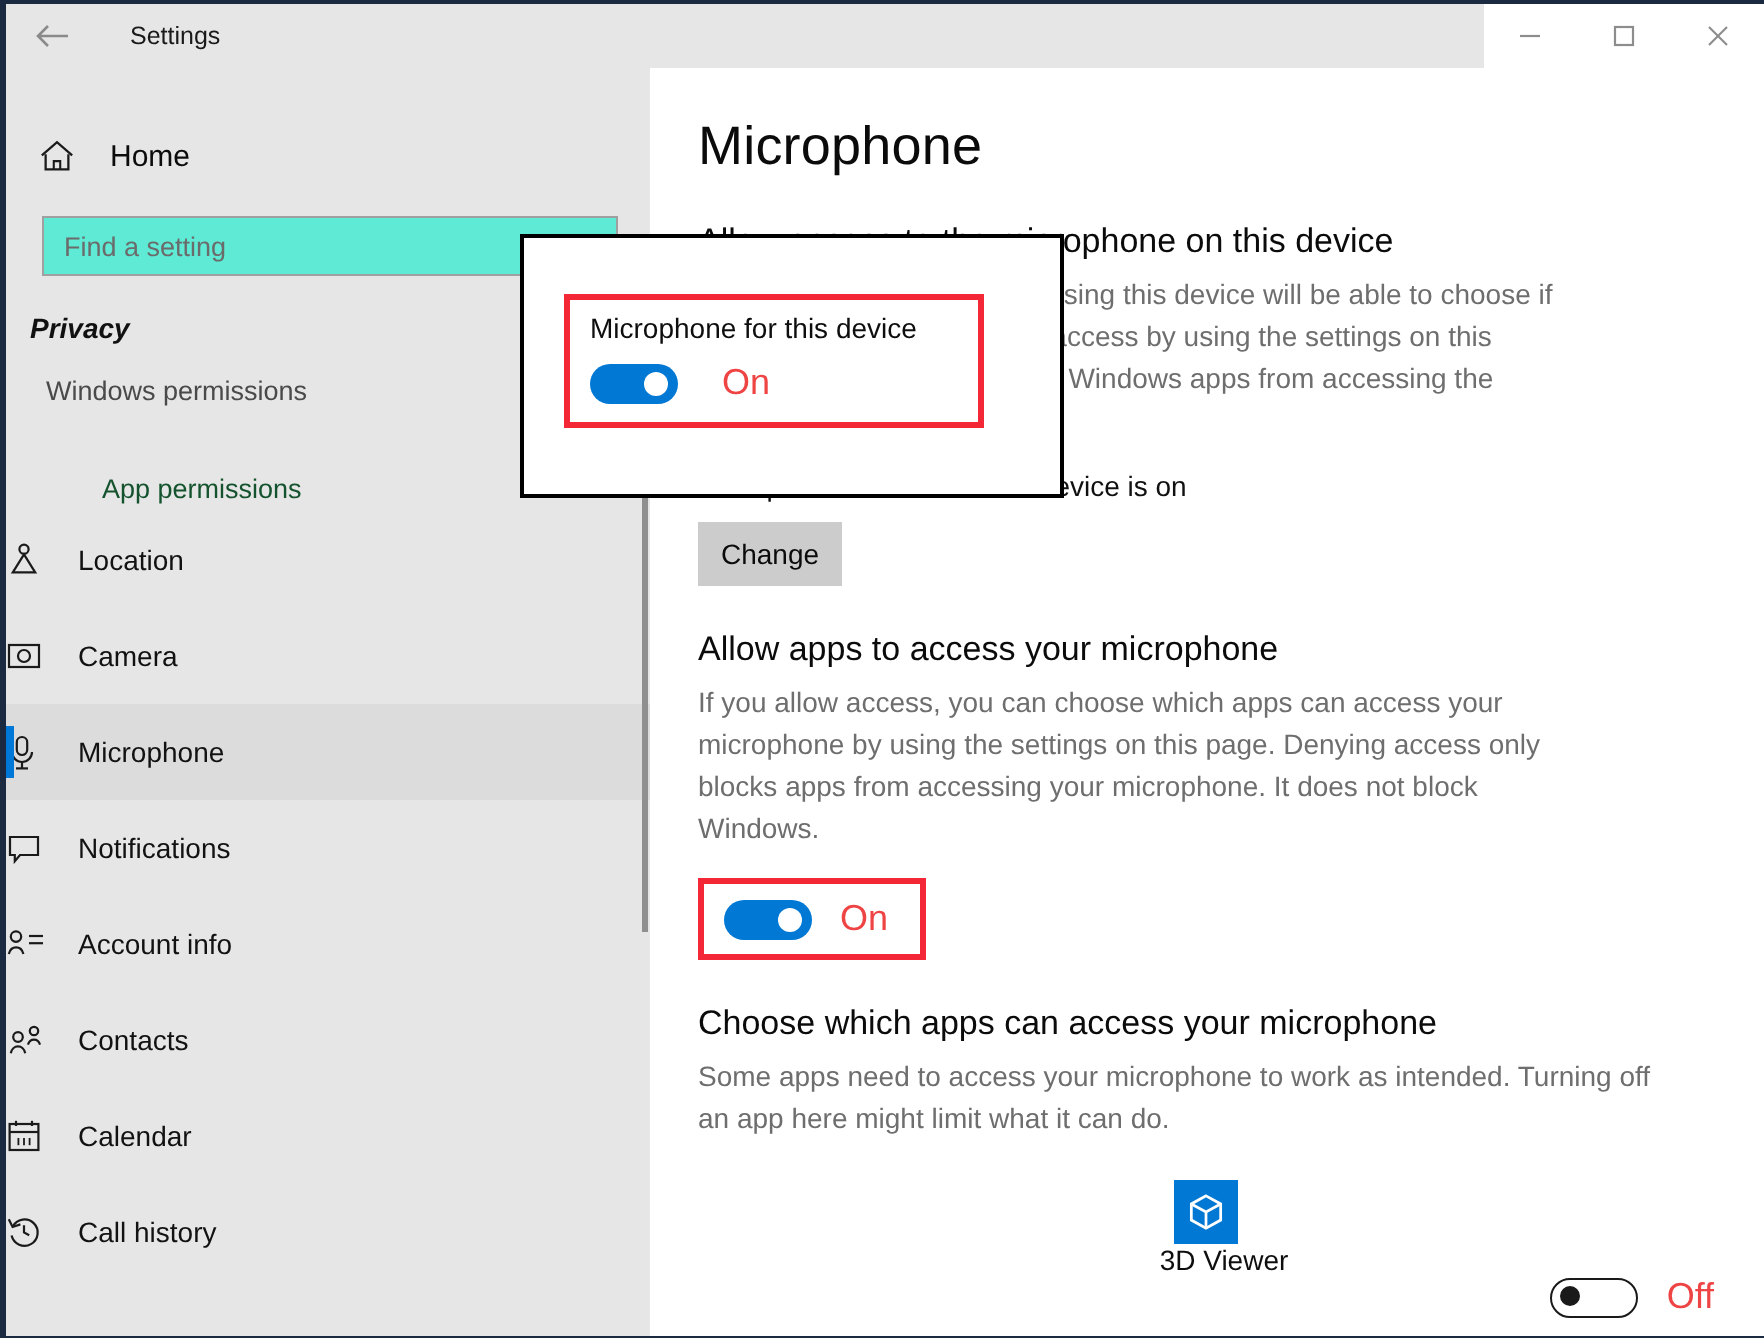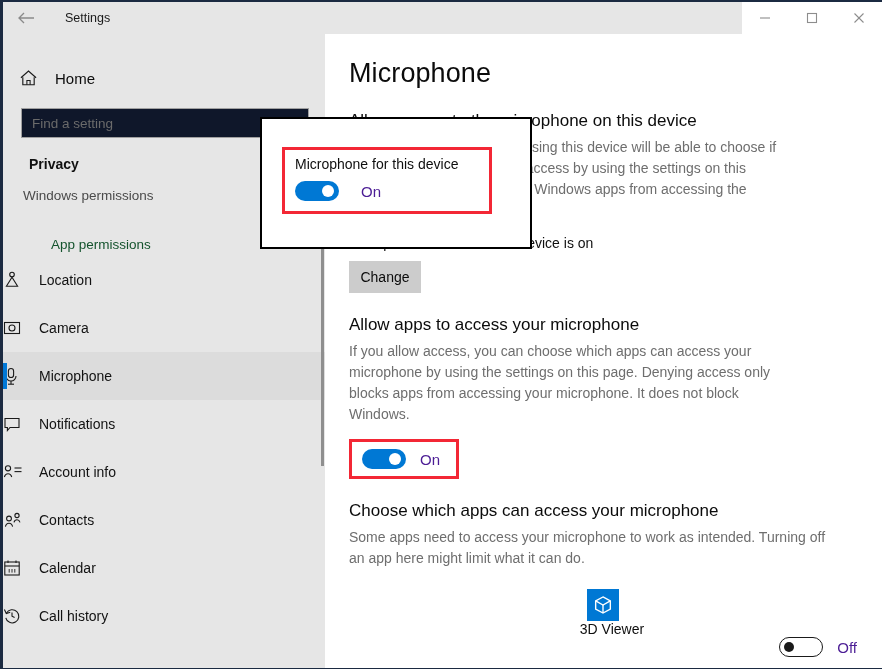--- a/index.html
+++ b/index.html
@@ -62,33 +62,34 @@
   .home-row {
     display: flex; align-items: center;
     height: 40px; margin-top: 24px; padding-left: 16px;
   }
   .home-row .ico { width: 30px; display:flex; align-items:center; }
   .home-row .lbl { font-size: 15px; color: #0c0c0c; margin-left: 6px; }
 
   .search-wrap { padding: 10px 14px 0 18px; }
   .search-box {
     width: 288px; height: 30px;
-    background: #0f172a;
+    background: #5eead4;
     border: 1px solid #a0a0a0;
     font-size: 13.5px;
     color: #6b6b6b;
     padding: 0 10px;
     font-family: "Liberation Sans", sans-serif;
     outline: none;
   }
   .search-box::placeholder { color: #6b6b6b; }
 
   .section-head-bold {
     font-size: 14px; font-weight: bold; color: #111;
-    padding: 18px 0 0 26px;
+    padding: 18px 0 0 12px;
+    font-style: italic;
   }
   .nav-sub {
     font-size: 13.5px; color: #4a4a4a;
     padding: 16px 0 0 20px;
   }
   .group-head {
     font-size: 13.5px; color: #14532d;
     padding: 34px 0 0 20px;
     margin-left: 28px;
   }
@@ -166,21 +167,21 @@
   }
   .switch.off {
     background: #ffffff;
     border: 1.6px solid #1a1a1a;
   }
   .switch.off .knob {
     position: absolute; top: 3.5px; left: 4px;
     width: 10px; height: 10px; border-radius: 50%;
     background: #1a1a1a;
   }
-  .toggle-label { font-size: 15px; color: #4c1d95; margin-left: 14px; }
+  .toggle-label { font-size: 18px; color: #ef4444; margin-left: 14px; }
 
   
   .red-outline {
     display: inline-flex; align-items: center;
     border: 3px solid #f32735;
     padding: 7px 16px 7px 10px;
     margin-top: 14px;
   }
 
   .app-row {

